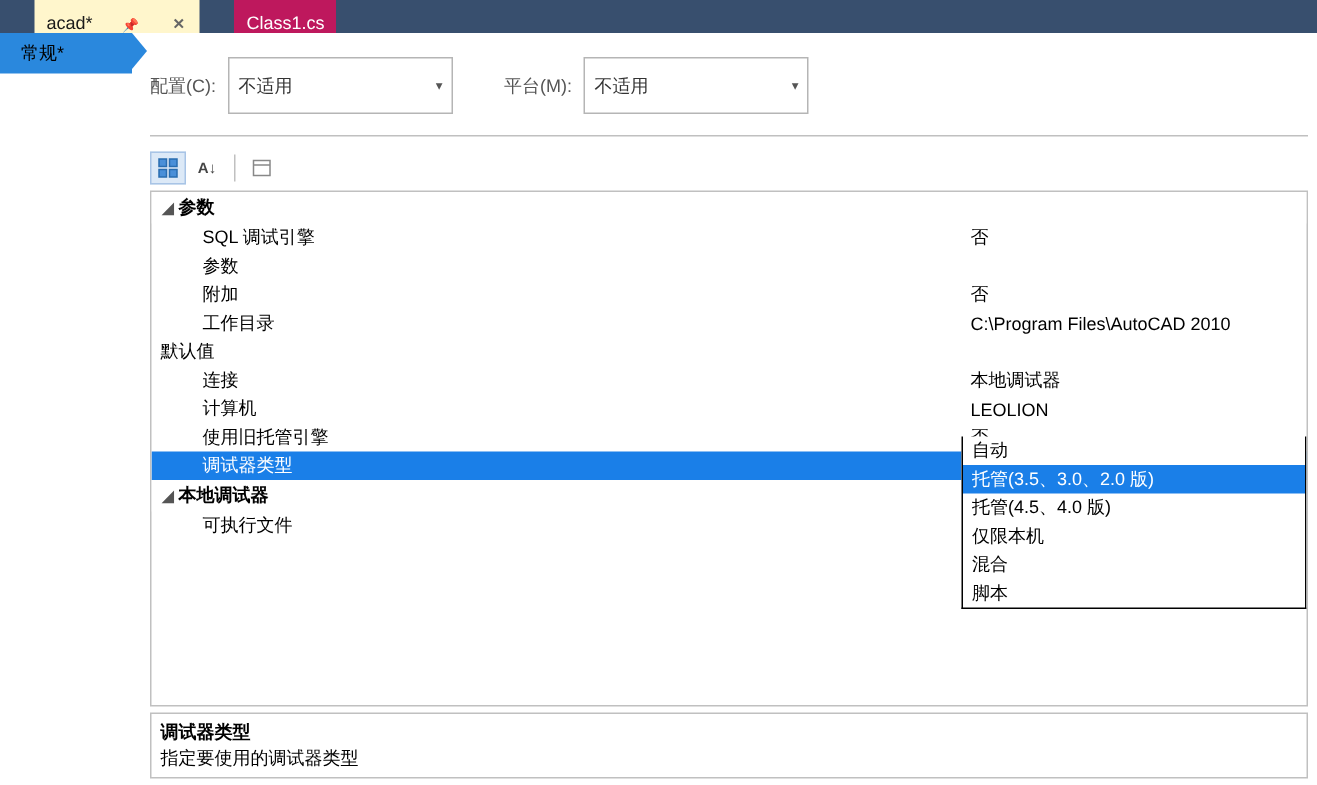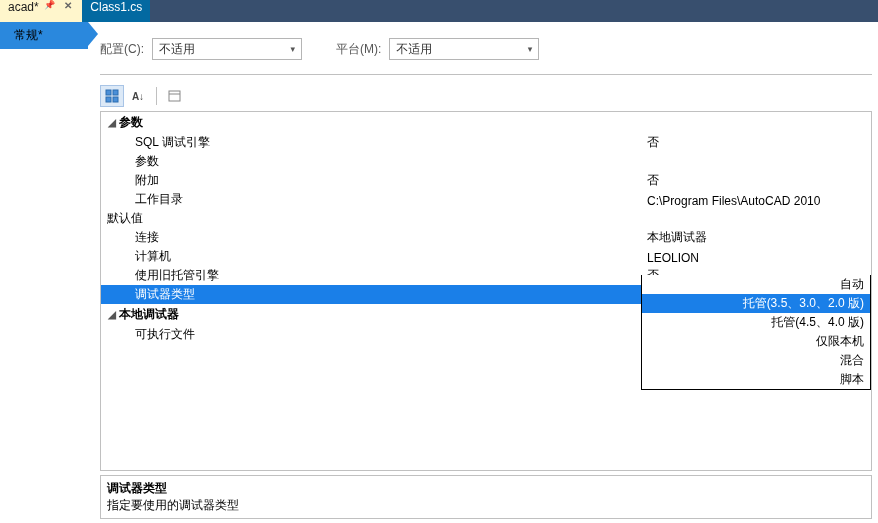--- a/index.html
+++ b/index.html
@@ -16,33 +16,34 @@
   }
   
   .tabbar {
     display: flex;
     align-items: stretch;
     height: 22px;
     background: #384f6e;
   }
   .tab {
     display: flex;
-    align-items: flex-start;
+    align-items: flex-end;
     padding: 0 8px;
     height: 100%;
     font-size: 12px;
-    gap: 6px;
+    gap: 20px;
     cursor: pointer;
+    margin-left: 23px;
   }
   .tab.active {
     background: #fff6cc;
     color: #1a1a1a;
   }
   .tab.inactive {
-    background: #0369a1;
+    background: #be185d;
     color: #ffffff;
   }
   .tab .pin {
     font-size: 9px;
     color: #777;
   }
   .tab .close {
     font-size: 10px;
     color: #666;
     font-weight: bold;
@@ -92,21 +93,21 @@
     padding: 8px 0 14px 0;
     border-bottom: 1px solid #c0c0c0;
   }
   .cfglabel { color: #555; }
   .dropdown {
     display: flex;
     align-items: center;
     justify-content: space-between;
     border: 1px solid #b5b5b5;
     background: #fff;
-    height: 22px;
+    height: 38px;
     padding: 0 6px;
     color: #333;
     min-width: 140px;
   }
   .dropdown .chev {
     font-size: 9px;
     color: #555;
   }
   
   .toolbar {
@@ -156,21 +157,21 @@
     background: #fff;
   }
   .cat .arrow {
     width: 14px;
     text-align: center;
     color: #555;
     font-size: 10px;
   }
   .row {
     display: flex;
-    align-items: flex-end;
+    align-items: center;
   }
   .row .k {
     width: 540px;
     padding: 1px 0 1px 34px;
     white-space: nowrap;
     overflow: hidden;
   }
   .row .v {
     flex: 1;
     padding: 1px 6px;
@@ -187,21 +188,20 @@
     font-weight: bold;
   }
   
   .popup {
     position: absolute;
     left: 540px;
     right: 0;
     border: 1px solid #000;
     background: #fff;
     border-top: none;
-    text-align: right;
   }
   .popup .opt {
     padding: 1px 6px;
     cursor: pointer;
   }
   .popup .opt.sel {
     background: #1a7fe8;
     color: #fff;
   }
   

